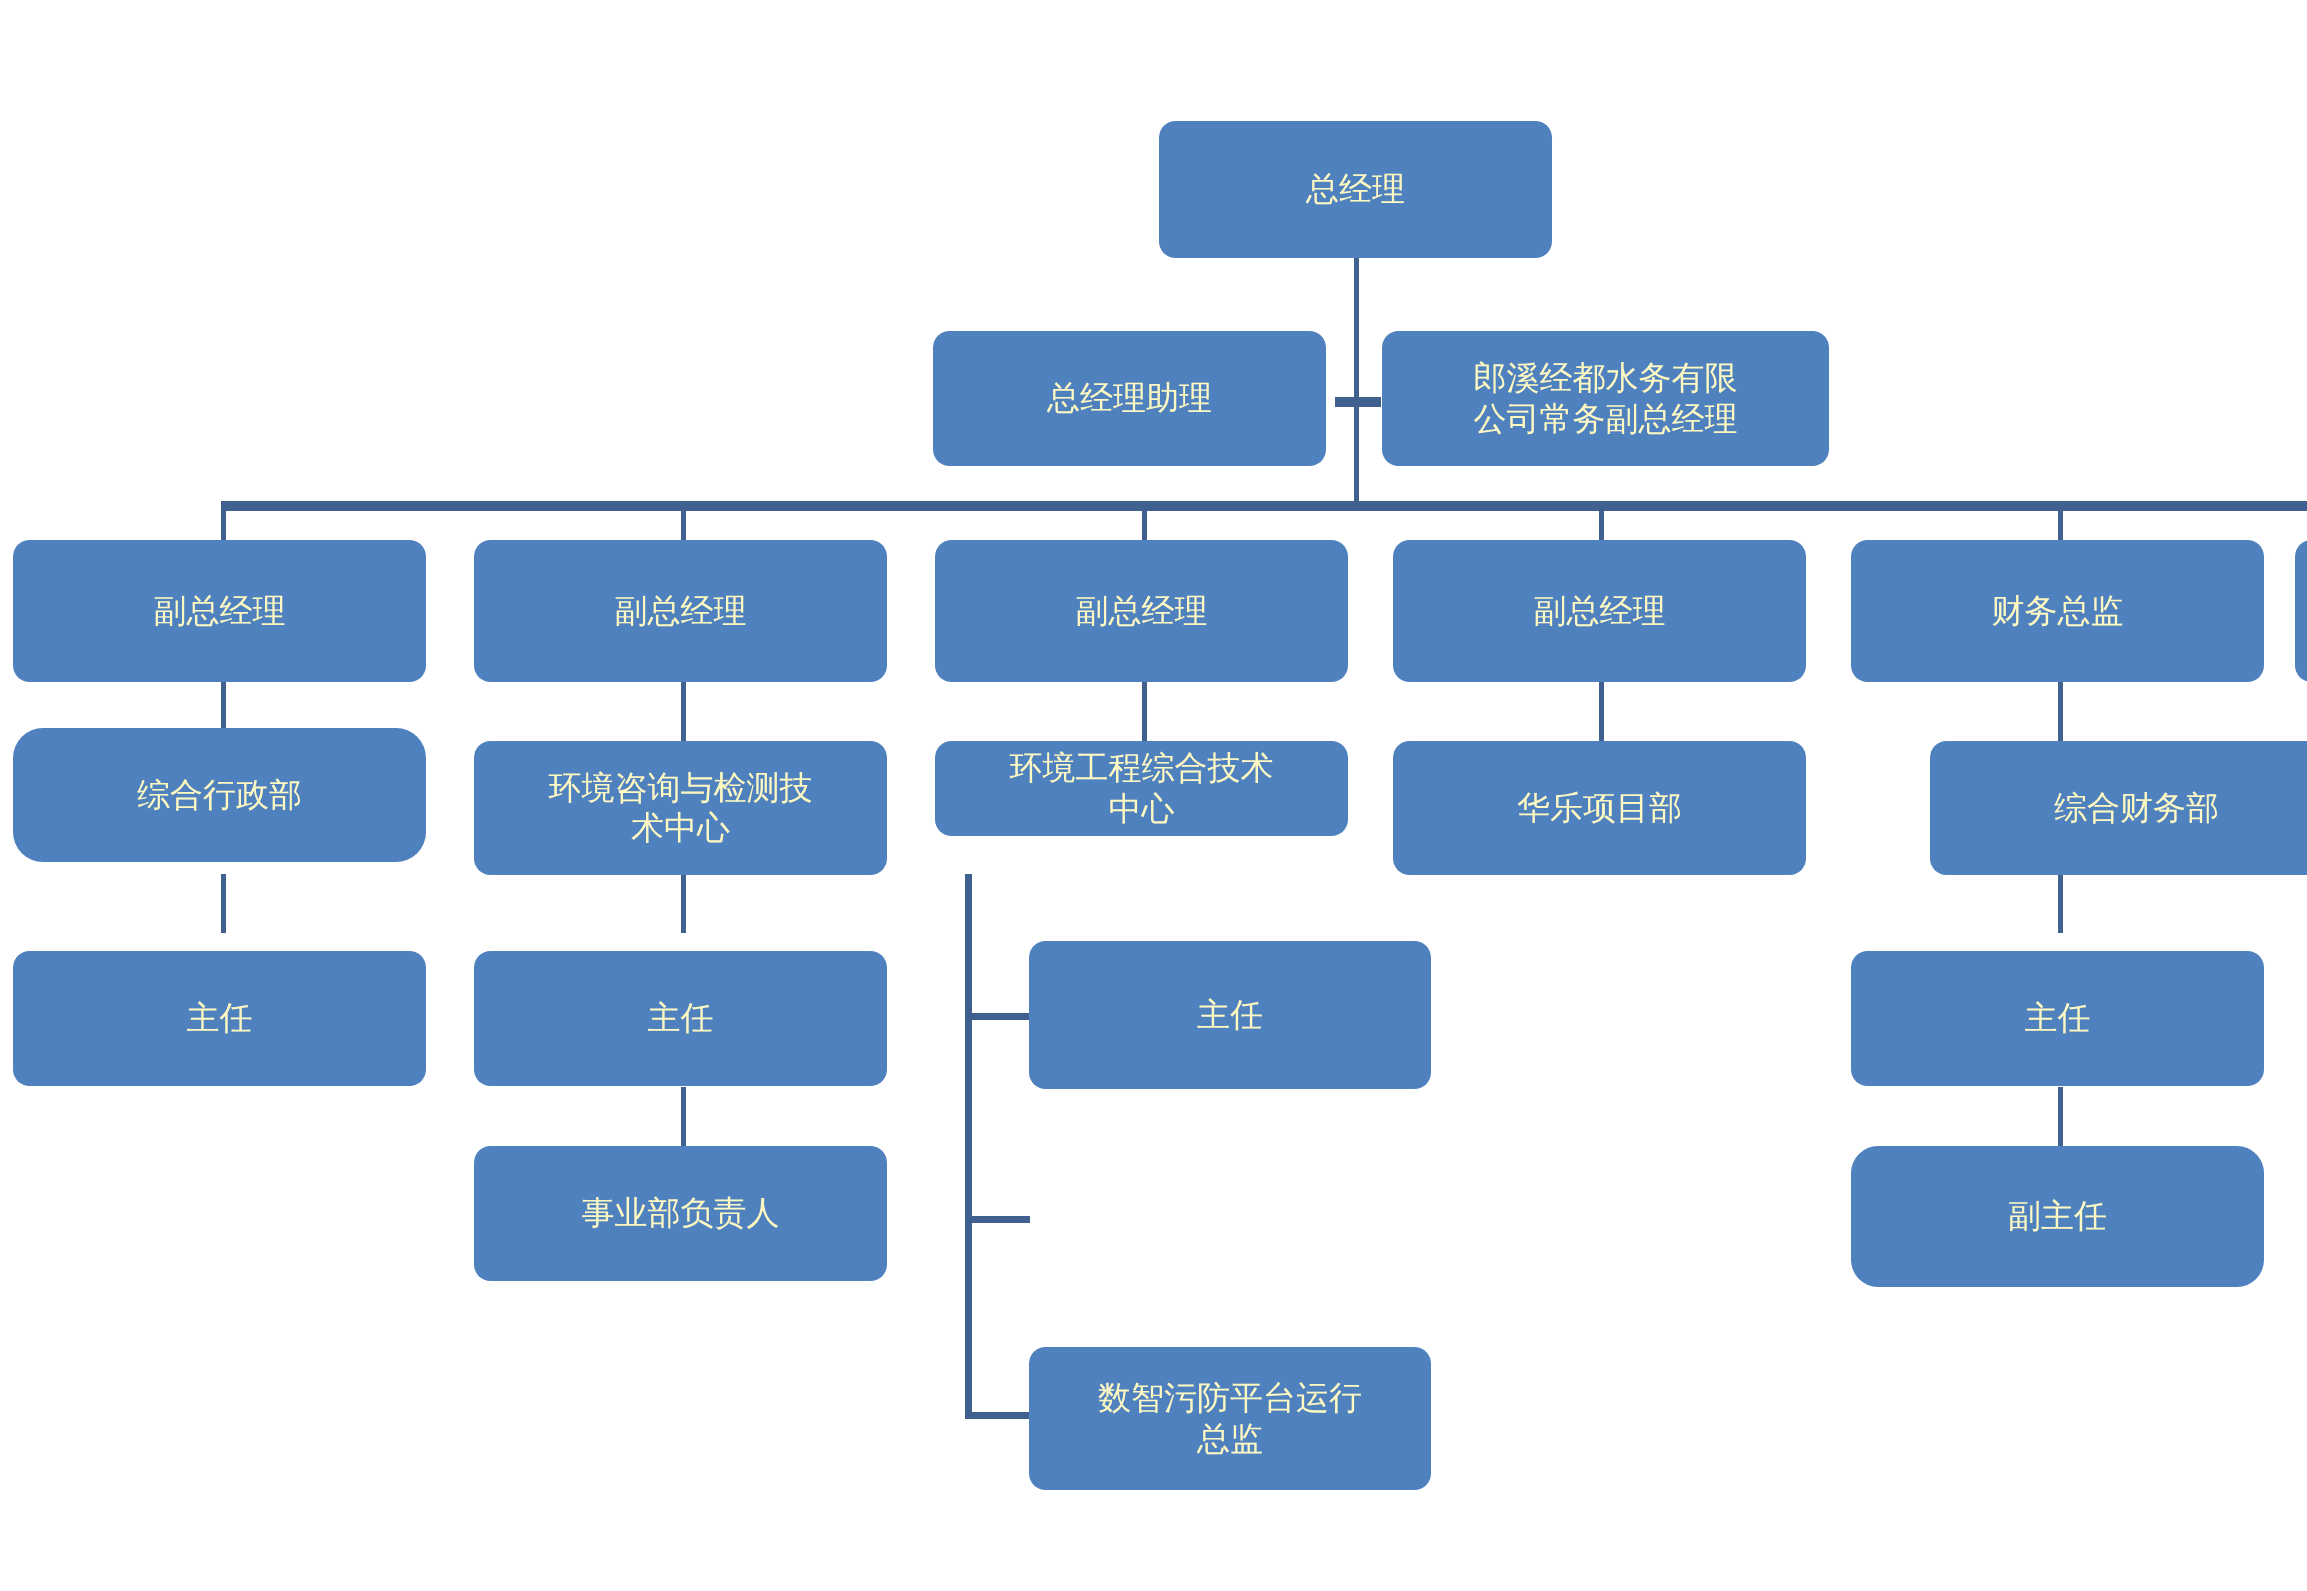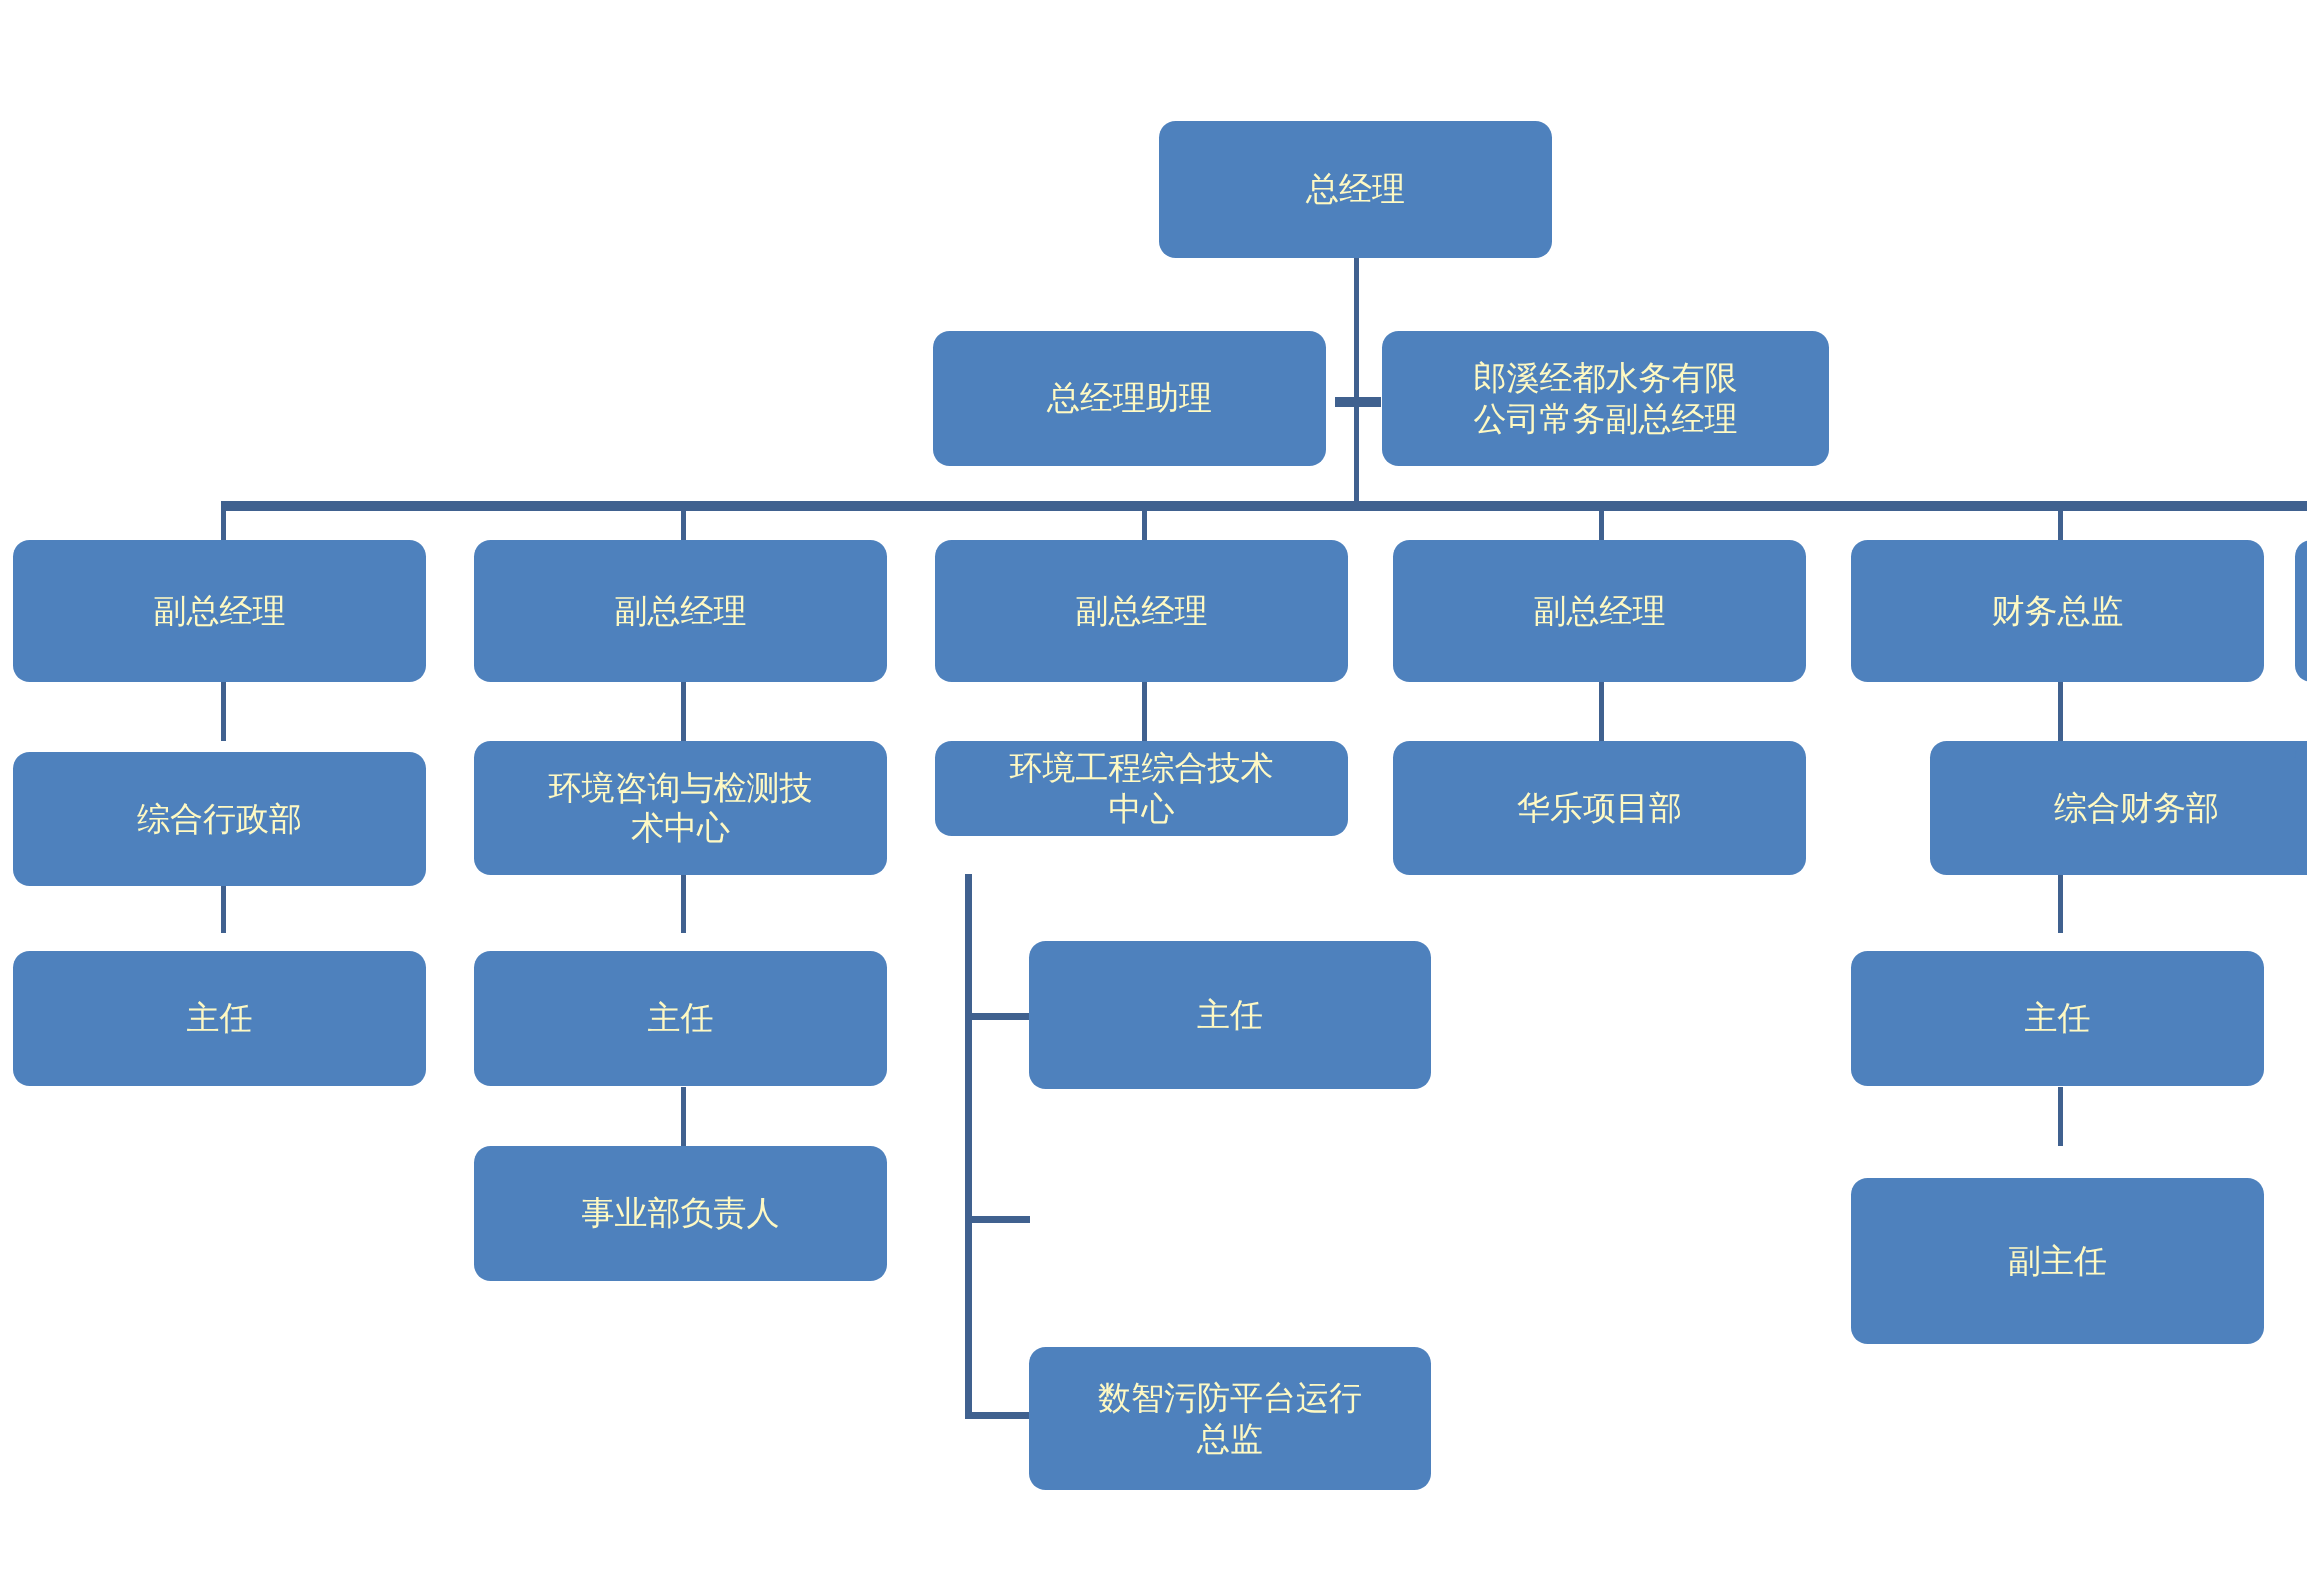--- a/index.html
+++ b/index.html
@@ -77,34 +77,34 @@
   <div class="node" style="left:1382px; top:331px; width:447px; height:135px;">郎溪经都水务有限
 公司常务副总经理</div>
 
   <div class="node" style="left:13px; top:540px; width:413px; height:142px;">副总经理</div>
   <div class="node" style="left:474px; top:540px; width:413px; height:142px;">副总经理</div>
   <div class="node" style="left:935px; top:540px; width:413px; height:142px;">副总经理</div>
   <div class="node" style="left:1393px; top:540px; width:413px; height:142px;">副总经理</div>
   <div class="node" style="left:1851px; top:540px; width:413px; height:142px;">财务总监</div>
   <div class="node" style="left:2295px; top:540px; width:413px; height:142px;">安全总监</div>
 
-  <div class="node" style="left:13px; top:752px; width:413px; height:134px;">综合行政部</div>
+  <div class="node" style="left:13px; top:728px; width:413px; height:134px;border-radius:30px;">综合行政部</div>
   <div class="node" style="left:474px; top:741px; width:413px; height:134px;">环境咨询与检测技
 术中心</div>
   <div class="node" style="left:935px; top:741px; width:413px; height:95px;">环境工程综合技术
 中心</div>
   <div class="node" style="left:1393px; top:741px; width:413px; height:134px;">华乐项目部</div>
   <div class="node" style="left:1930px; top:741px; width:413px; height:134px;">综合财务部</div>
   <div class="node" style="left:2295px; top:741px; width:413px; height:134px;">生产安全总监</div>
 
   <div class="node" style="left:13px; top:951px; width:413px; height:135px;">主任</div>
   <div class="node" style="left:474px; top:951px; width:413px; height:135px;">主任</div>
   <div class="node" style="left:1851px; top:951px; width:413px; height:135px;">主任</div>
 
   <div class="node" style="left:474px; top:1146px; width:413px; height:135px;">事业部负责人</div>
-  <div class="node" style="left:1851px; top:1178px; width:413px; height:166px;">副主任</div>
+  <div class="node" style="left:1851px; top:1146px; width:413px; height:141px;border-radius:27px;">副主任</div>
 
   <div class="node" style="left:1029px; top:941px; width:402px; height:148px;">主任</div>
   <div class="node" style="left:1029px; top:1347px; width:402px; height:143px;">数智污防平台运行
 总监</div>
 
 </div>
 
 
 </body></html>

